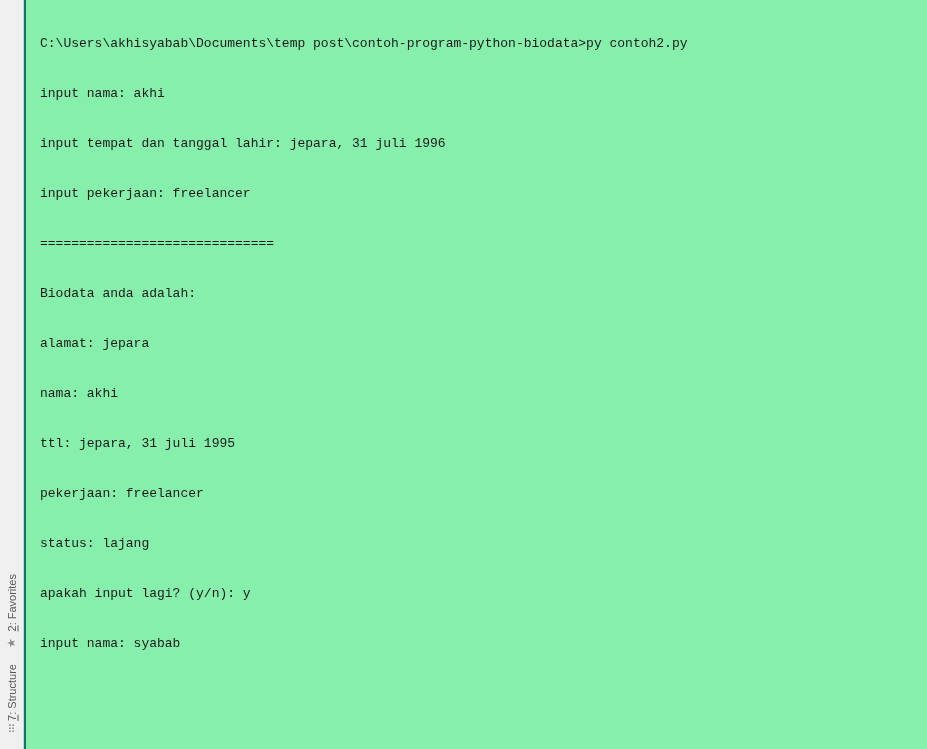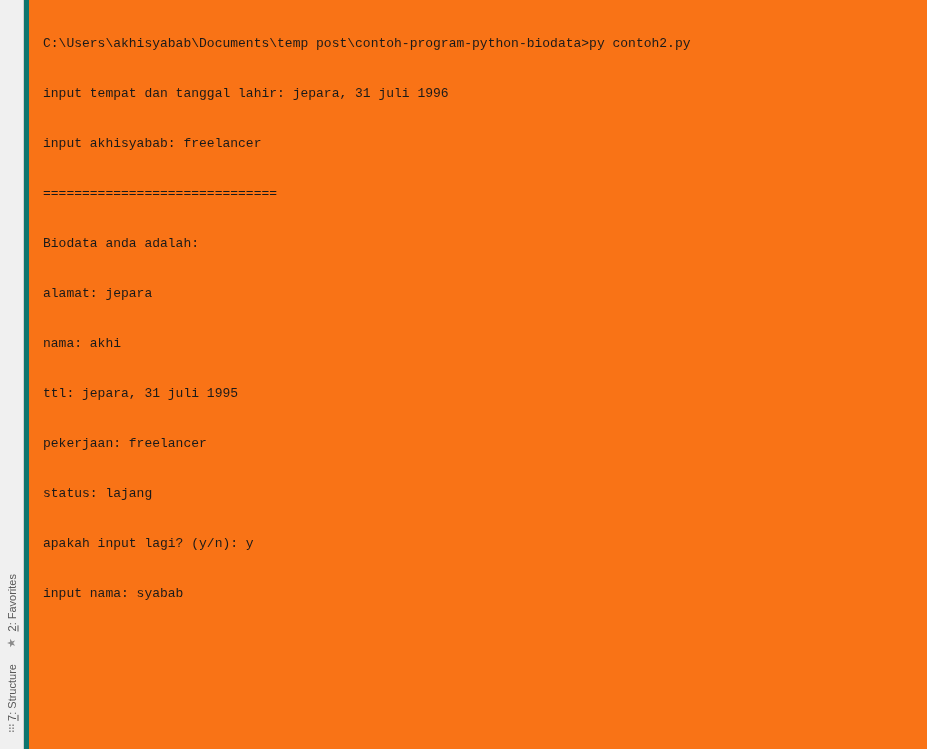--- a/index.html
+++ b/index.html
@@ -40,29 +40,29 @@
       white-space: nowrap;
     }
     .sidebar-icon {
       display: inline-flex;
       transform: rotate(90deg);
       font-size: 11px;
       color: #8a8a8a;
     }
     .terminal {
       flex: 1;
-      background: #f97316;
+      background: #86efac;
       padding: 6px 4px 6px 14px;
       font-family: "Consolas", "Courier New", monospace;
       font-size: 13px;
       color: #1a1a1a;
       line-height: 25px;
       white-space: pre;
       overflow: hidden;
-      border-left: 5px solid #0f766e;
+      border-left: 2px solid #0f766e;
     }
     .terminal-line {
       display: block;
     }
     .underline-num {
       text-decoration: underline;
     }
   </style>
 </head>
 <body>
@@ -73,22 +73,23 @@
     <span><span class="underline-num">2</span>: Favorites</span>
   </div>
   <div class="sidebar-item">
     <span class="sidebar-icon">⠿</span>
     <span><span class="underline-num">7</span>: Structure</span>
   </div>
 </div>
 
 <div class="terminal">
 <span class="terminal-line">C:\Users\akhisyabab\Documents\temp post\contoh-program-python-biodata&gt;py contoh2.py</span>
+<span class="terminal-line">input nama: akhi</span>
 <span class="terminal-line">input tempat dan tanggal lahir: jepara, 31 juli 1996</span>
-<span class="terminal-line">input akhisyabab: freelancer</span>
+<span class="terminal-line">input pekerjaan: freelancer</span>
 <span class="terminal-line">==============================</span>
 <span class="terminal-line">Biodata anda adalah:</span>
 <span class="terminal-line">alamat: jepara</span>
 <span class="terminal-line">nama: akhi</span>
 <span class="terminal-line">ttl: jepara, 31 juli 1995</span>
 <span class="terminal-line">pekerjaan: freelancer</span>
 <span class="terminal-line">status: lajang</span>
 <span class="terminal-line">apakah input lagi? (y/n): y</span>
 <span class="terminal-line">input nama: syabab</span>
 

